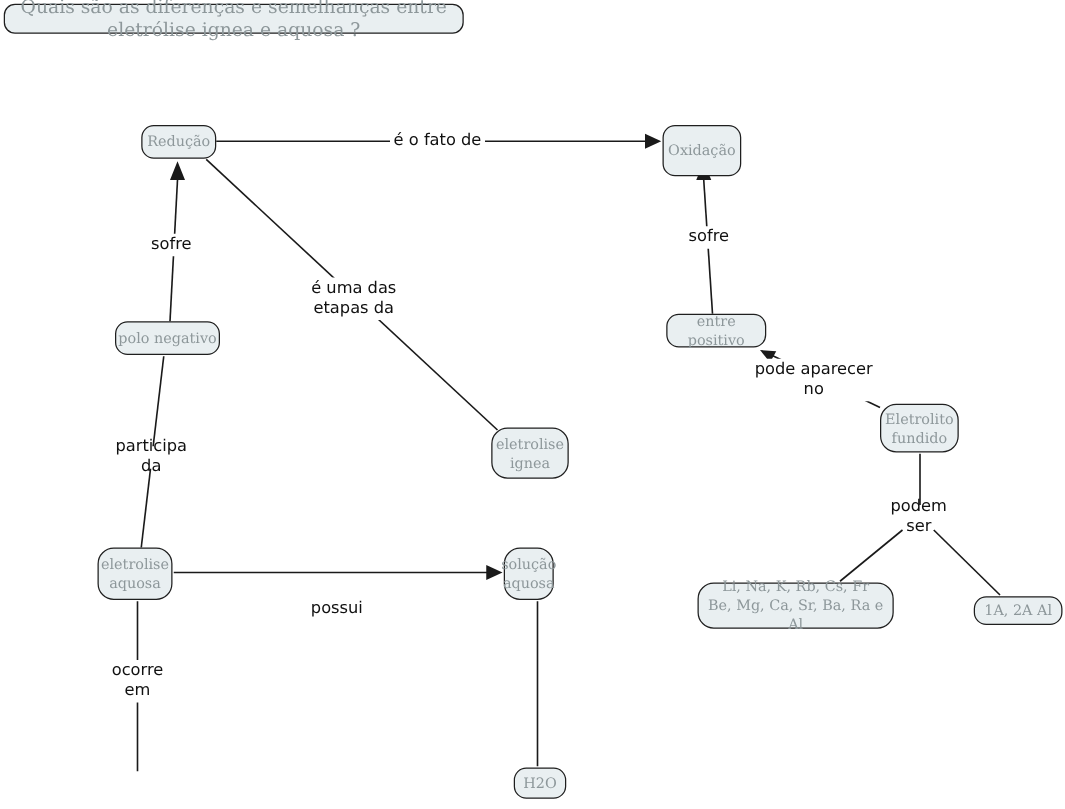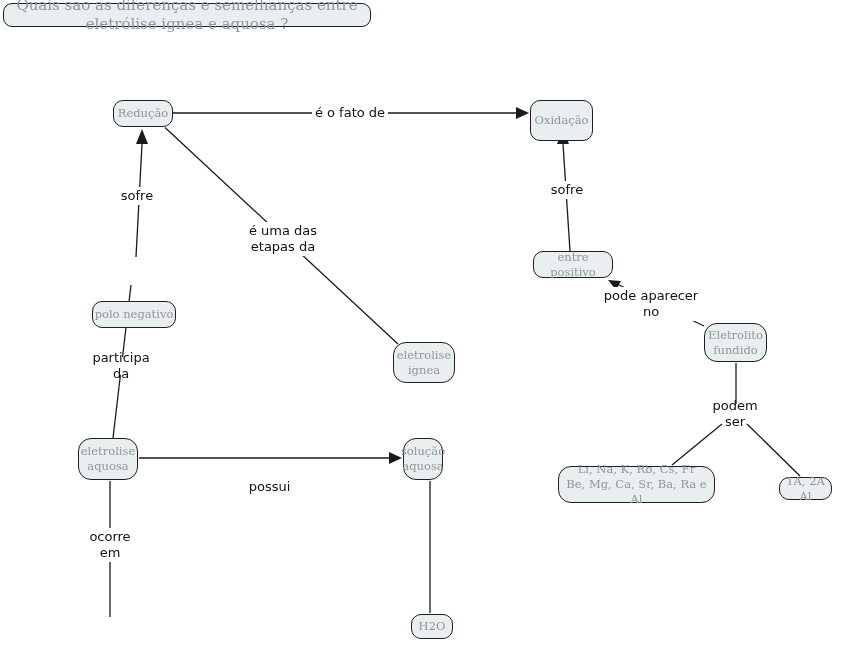--- a/index.html
+++ b/index.html
@@ -68,33 +68,33 @@
 
     <line x1="736" y1="363" x2="736" y2="404"></line>
     <line x1="722" y1="424" x2="672" y2="465"></line>
     <line x1="747" y1="424" x2="800" y2="476"></line>
   </svg>
 
   <div class="node question" style="left:3px; top:3px; width:368px; height:24px;">Quais são as diferenças e semelhanças entre eletrólise ignea e aquosa ?</div>
 
   <div class="node" style="left:113px; top:100px; width:60px; height:27px;">Redução</div>
   <div class="node" style="left:530px; top:100px; width:63px; height:41px;">Oxidação</div>
-  <div class="node" style="left:92px; top:257px; width:84px; height:27px;margin-top:44px;">polo negativo</div>
+  <div class="node" style="left:92px; top:257px; width:84px; height:27px;">polo negativo</div>
   <div class="node" style="left:533px; top:251px; width:80px; height:27px;">entre positivo</div>
   <div class="node big-radius" style="left:393px; top:342px; width:62px; height:41px;">eletrolise
 ignea</div>
   <div class="node big-radius" style="left:704px; top:323px; width:63px; height:39px;">Eletrolito
 fundido</div>
   <div class="node big-radius" style="left:78px; top:438px; width:60px; height:42px;">eletrolise
 aquosa</div>
   <div class="node big-radius" style="left:403px; top:438px; width:40px; height:42px;">solução
 aquosa</div>
   <div class="node big-radius" style="left:558px; top:466px; width:157px; height:37px;">Li, Na, K, Rb, Cs, Fr
 Be, Mg, Ca, Sr, Ba, Ra e Al</div>
-  <div class="node" style="left:779px; top:477px; width:53px; height:23px;">1A, 2A Al</div>
+  <div class="node" style="left:779px; top:477px; width:71px; height:23px;">1A, 2A Al</div>
   <div class="node" style="left:411px; top:614px; width:42px; height:25px;">H2O</div>
 
   <div class="edge-label" style="left:312px; top:104px; width:76px; height:18px;">é o fato de</div>
   <div class="edge-label" style="left:117px; top:187px; width:40px; height:18px;">sofre</div>
   <div class="edge-label" style="left:547px; top:181px; width:40px; height:18px;">sofre</div>
   <div class="edge-label" style="left:603px; top:287px; width:96px; height:34px;">pode aparecer
 no</div>
   <div class="edge-label" style="left:243px; top:222px; width:80px; height:34px;">é uma das
 etapas da</div>
   <div class="edge-label" style="left:83px; top:357px; width:76px; height:18px;">participa da</div>

